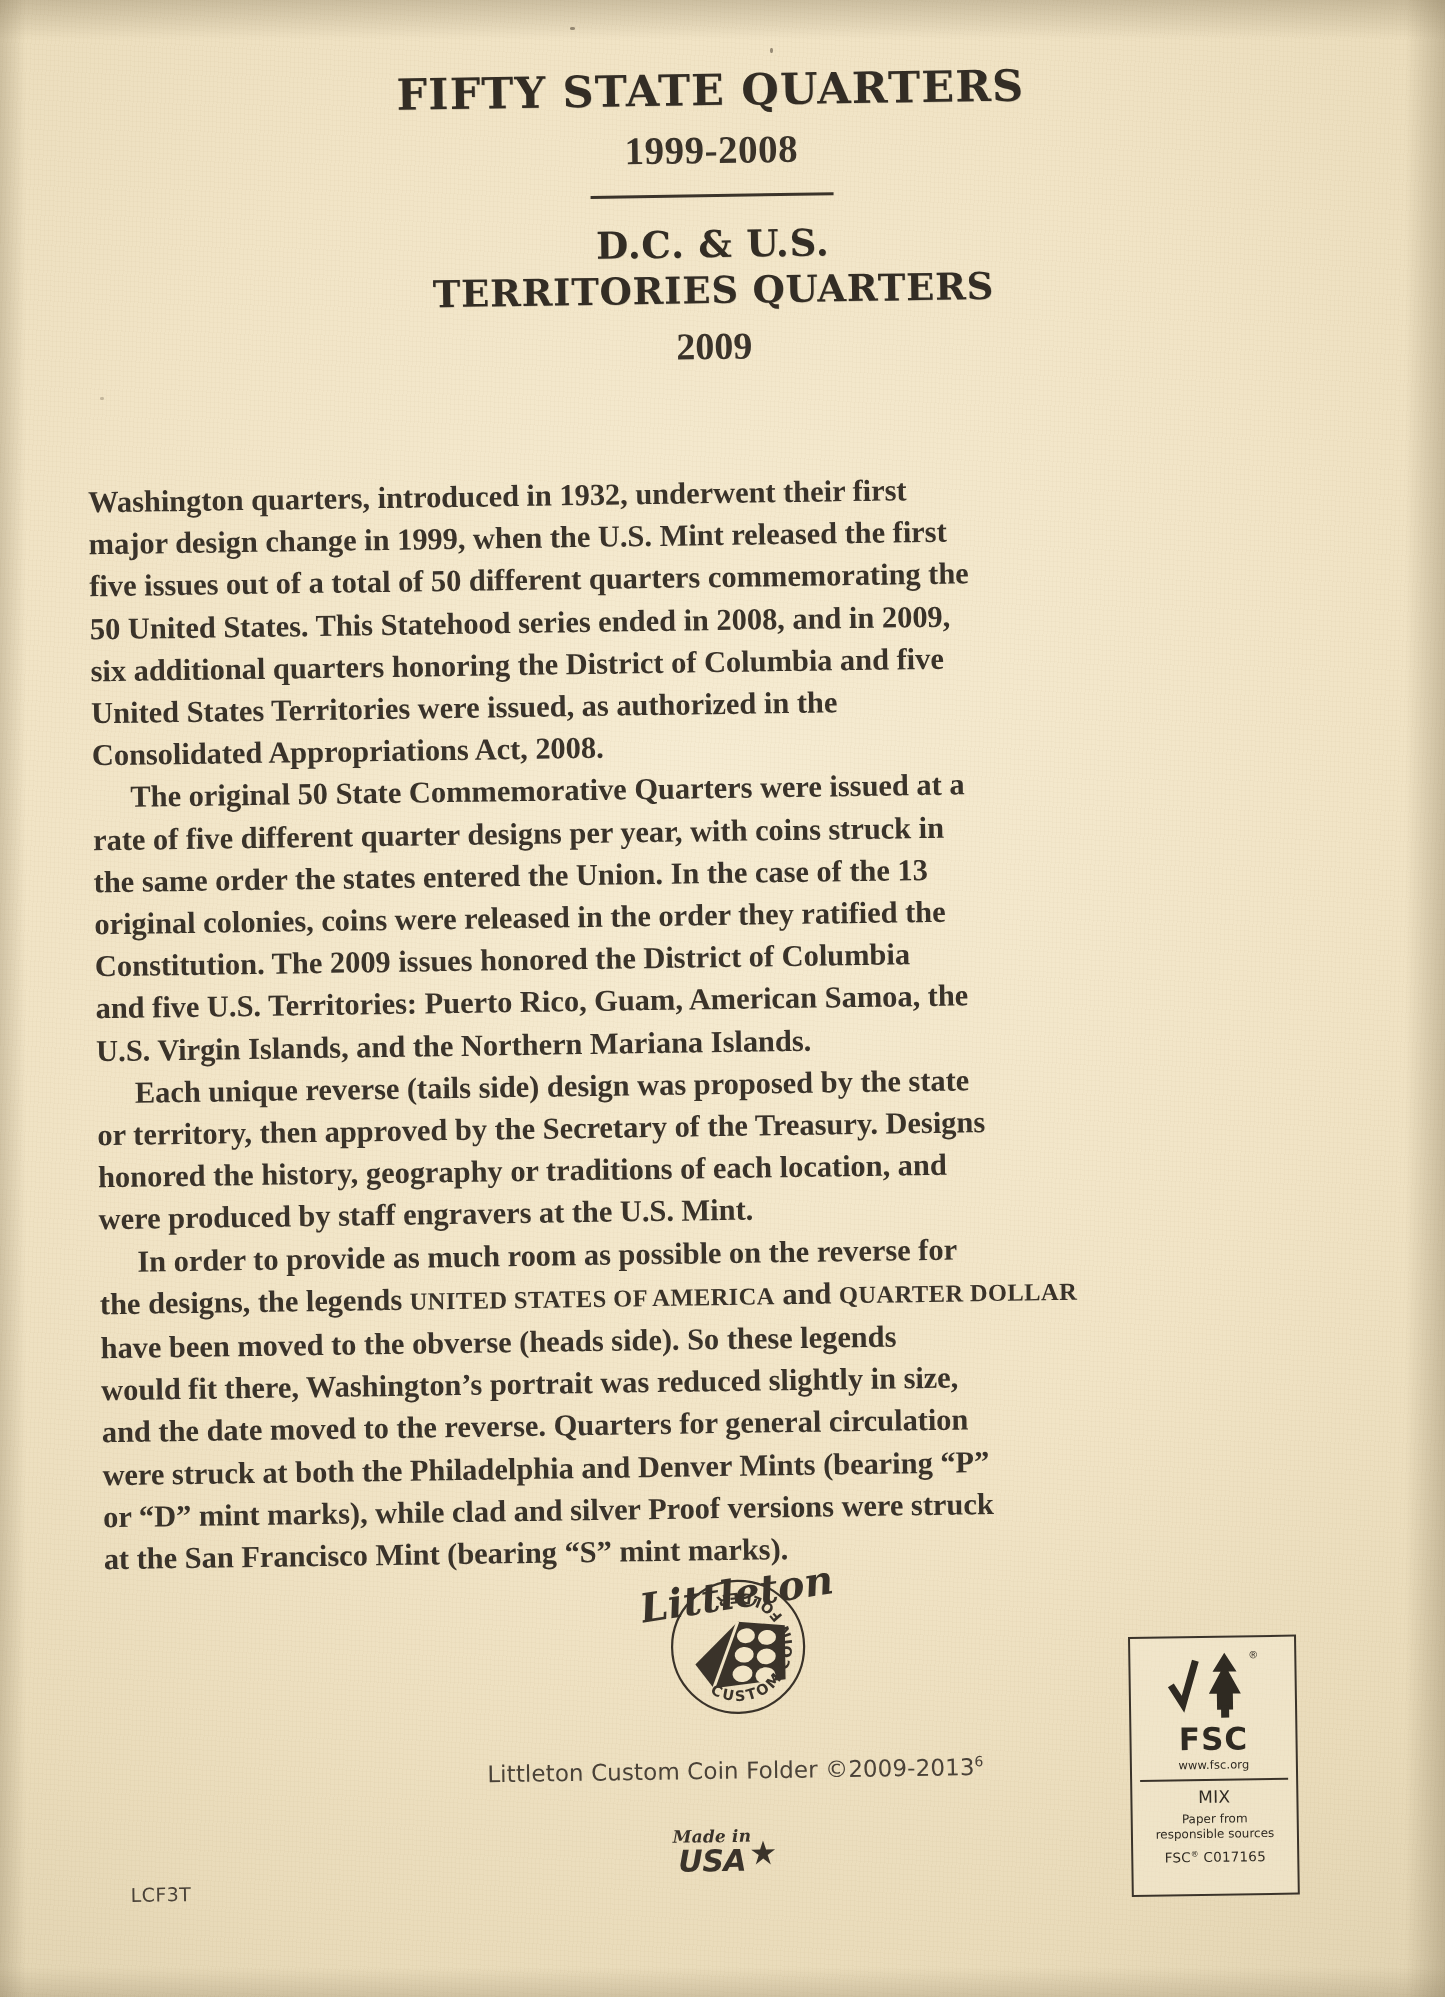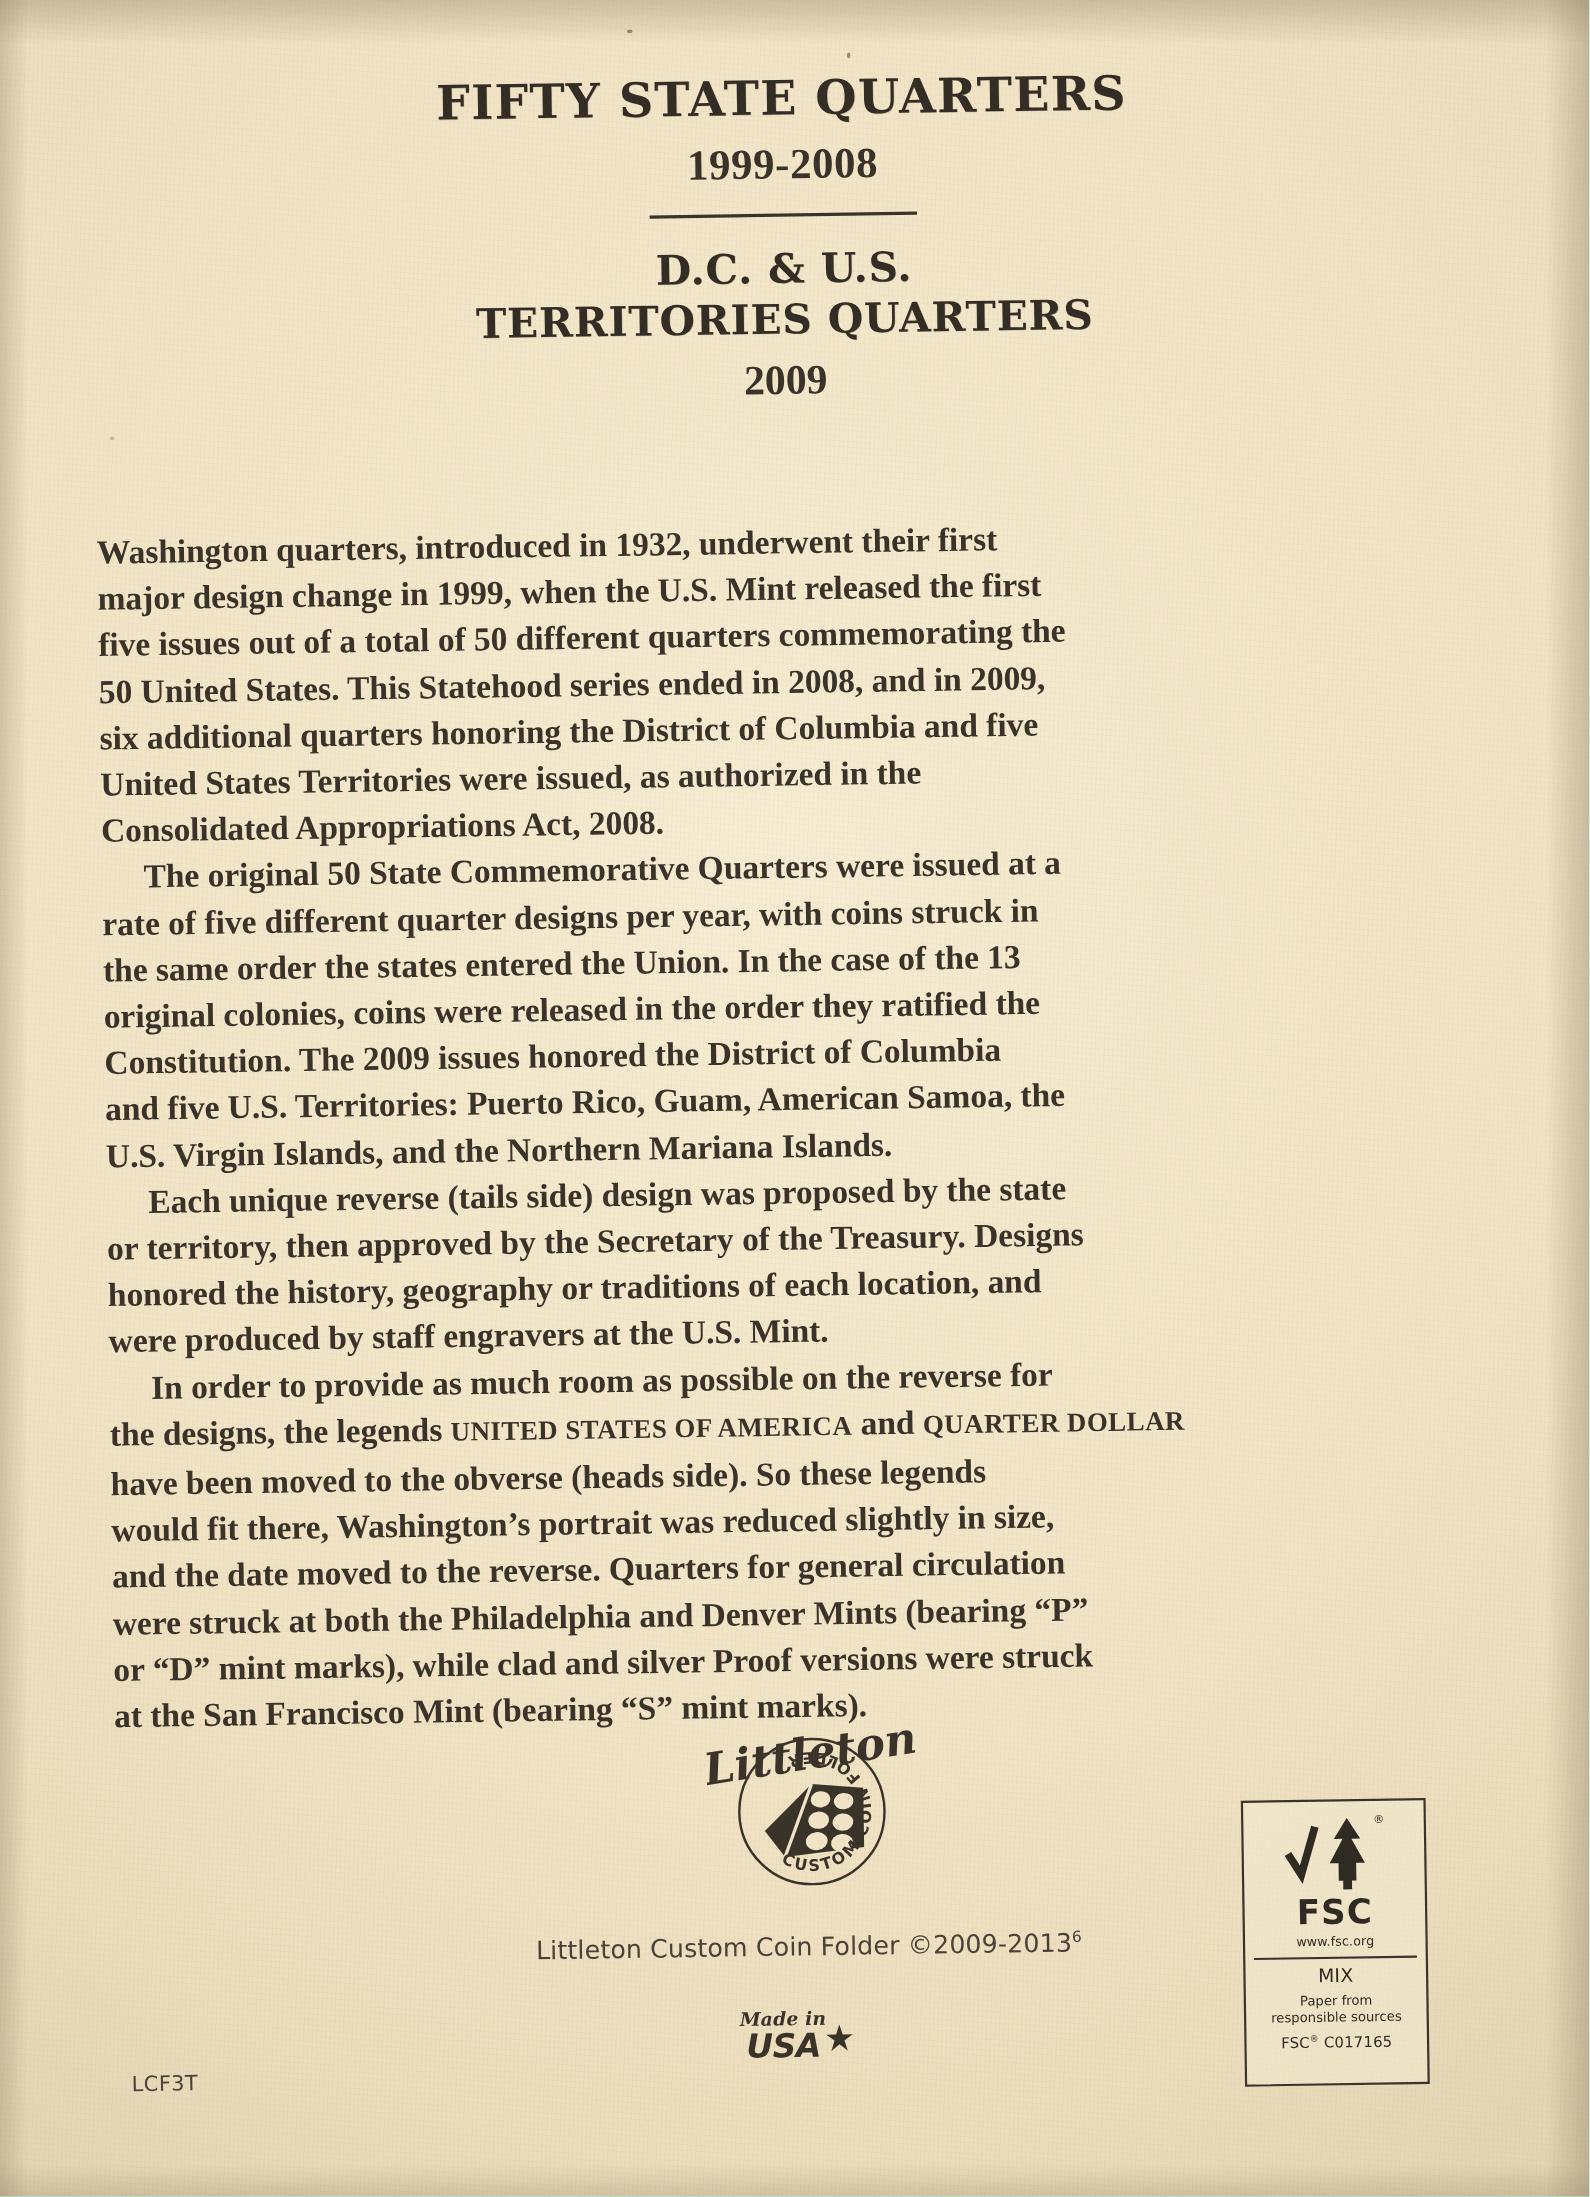--- a/index.html
+++ b/index.html
@@ -9,21 +9,21 @@
   }
   body {
     font-family: "Liberation Serif", serif;
   }
 
   .page {
     position: relative;
     width: 1445px;
     height: 1997px;
     overflow: hidden;
-    background: #5eead4;
+    background: #f0abfc;
     box-sizing: border-box;
   }
 
   
   .paper-base {
     position: absolute;
     inset: 0;
     background:
       radial-gradient(ellipse 95% 78% at 48% 40%, #f6ecd3 0%, #f1e4c6 48%, #e9dbba 78%, #ded0ae 100%);
   }
@@ -191,21 +191,21 @@
     right: 6px;
     top: 8px;
     color: #3a332a;
     font-size: 26px;
     line-height: 1;
   }
 
   
   .lcf-code {
     position: absolute;
-    left: 105px;
+    left: 116px;
     top: 1875px;
     font-family: "DejaVu Sans", sans-serif;
     font-size: 19px;
     color: #4a4238;
     letter-spacing: 0.4px;
   }
 
   
   .fsc-box {
     position: absolute;

